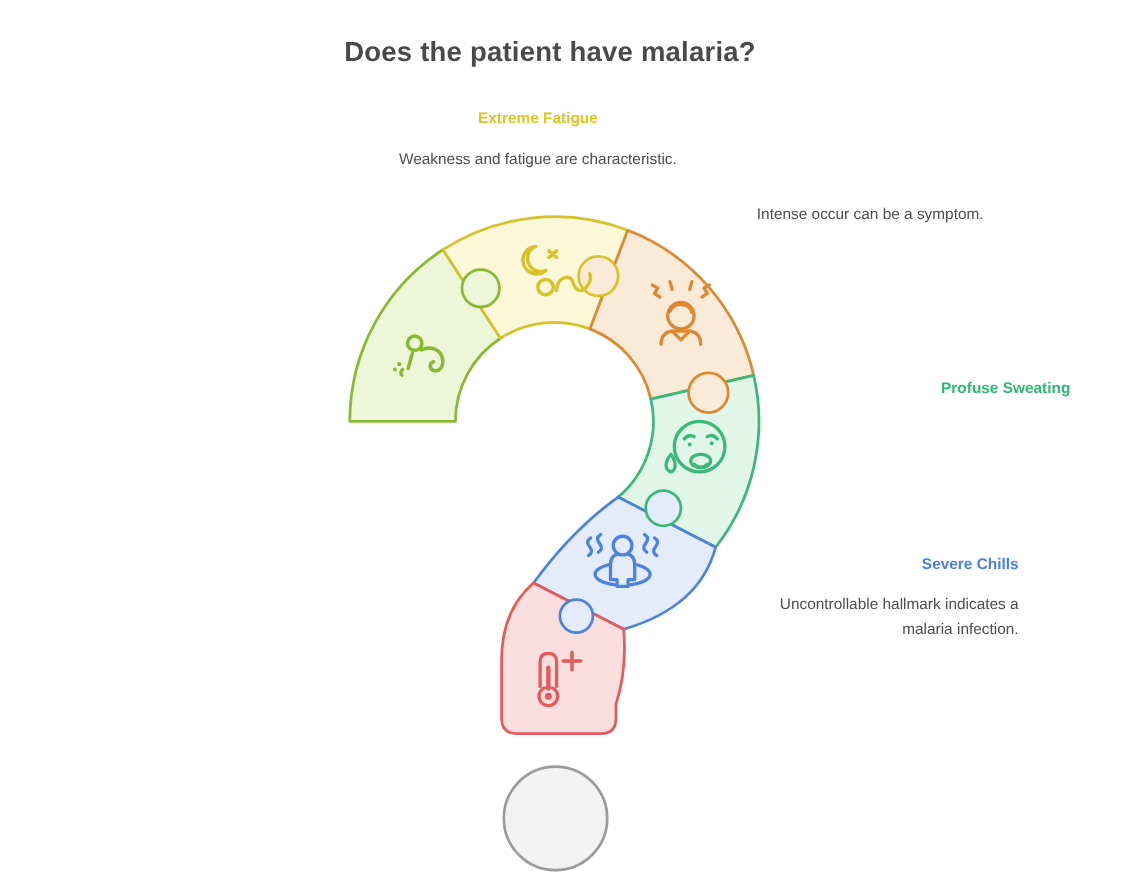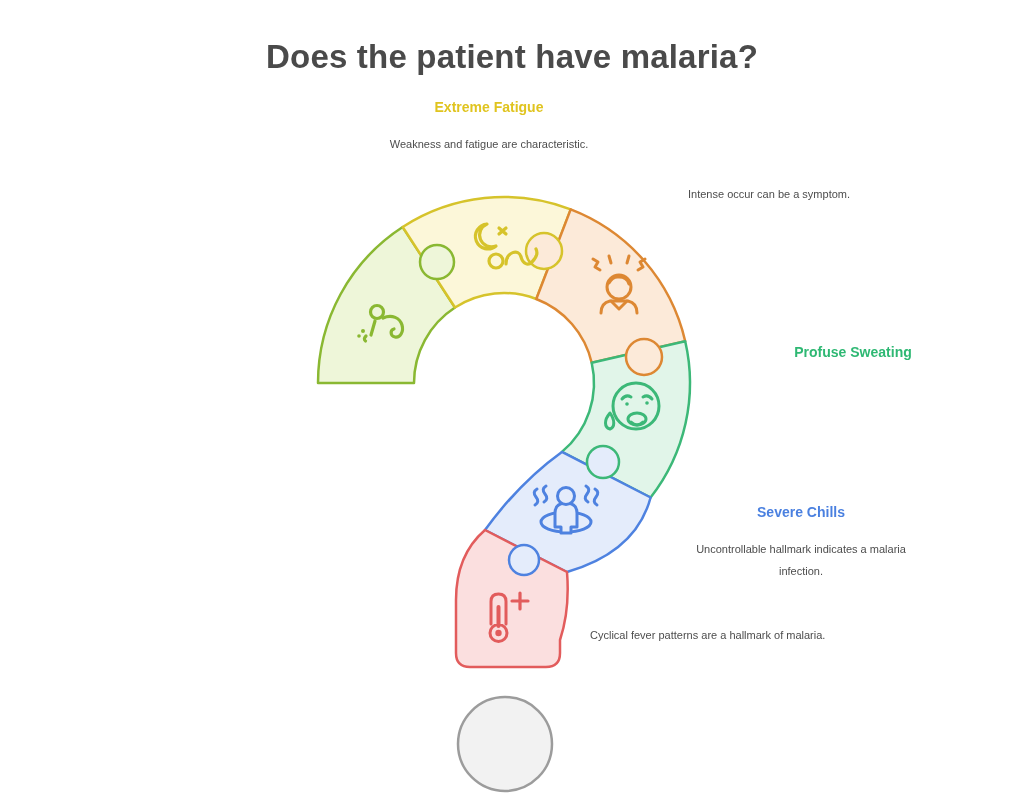--- a/index.html
+++ b/index.html
@@ -3,40 +3,40 @@
 <meta charset="utf-8">
 <style>
   html,body{margin:0;padding:0;}
   body{
     width:1024px;height:797px;position:relative;background:#ffffff;
     font-family:"Liberation Sans", sans-serif;overflow:hidden;
   }
   .canvas{position:absolute;inset:0;}
   svg{position:absolute;left:0;top:0;}
   .title{
-    position:absolute;top:16px;left:12px;width:1000px;text-align:center;
-    font-size:33px;font-weight:700;color:var(--title-text,#4a4a4a);
+    position:absolute;top:16px;left:0;width:1000px;text-align:center;
+    font-size:25px;font-weight:700;color:var(--title-text,#4a4a4a);
     letter-spacing:.2px;
   }
   .sym{position:absolute;}
   .sym h2{
     margin:0 0 12px 0;font-size:14px;font-weight:700;line-height:28px;
   }
   .sym p{
-    margin:0;font-size:11px;line-height:22px;color:var(--body-text,#4d4d4d);
+    margin:0;font-size:14px;line-height:22px;color:var(--body-text,#4d4d4d);
   }
   .sym-fatigue{left:339px;top:93px;width:300px;text-align:center;}
   .sym-fatigue h2{color:var(--yellow-text,#e0c41f);}
   .sym-headache{left:688px;top:183px;width:230px;text-align:left;}
   .sym-headache h2{color:var(--orange-text,#e0862e);}
   .sym-nausea{left:32px;top:268px;width:260px;text-align:right;}
   .sym-nausea h2{color:var(--lime-text,#8ab832);}
-  .sym-sweating{left:733px;top:338px;width:240px;text-align:center;}
+  .sym-sweating{left:733px;top:338px;width:240px;text-align:right;}
   .sym-sweating h2{color:var(--green-text,#2eb873);}
-  .sym-chills{left:676px;top:498px;width:250px;text-align:center;}
+  .sym-chills{left:676px;top:498px;width:250px;text-align:right;}
   .sym-chills h2{color:var(--blue-text,#4a80e0);}
   .sym-fever{left:590px;top:624px;width:250px;text-align:left;}
   .sym-fever h2{color:var(--red-text,#e05252);}
 </style>
 </head>
 <body>
 
 <div class="canvas">
 
   <svg width="1024" height="797" viewBox="0 0 1024 797">
@@ -132,16 +132,15 @@
   <div class="sym sym-sweating">
     <h2>Profuse Sweating</h2>
   </div>
 
   <div class="sym sym-chills">
     <h2>Severe Chills</h2>
     <p>Uncontrollable hallmark indicates a malaria infection.</p>
   </div>
 
   <div class="sym sym-fever">
-    <p>Cyclical fever patterns are a hallmark of malaria.</p>
   </div>
 
 </div>
 
 </body></html>

